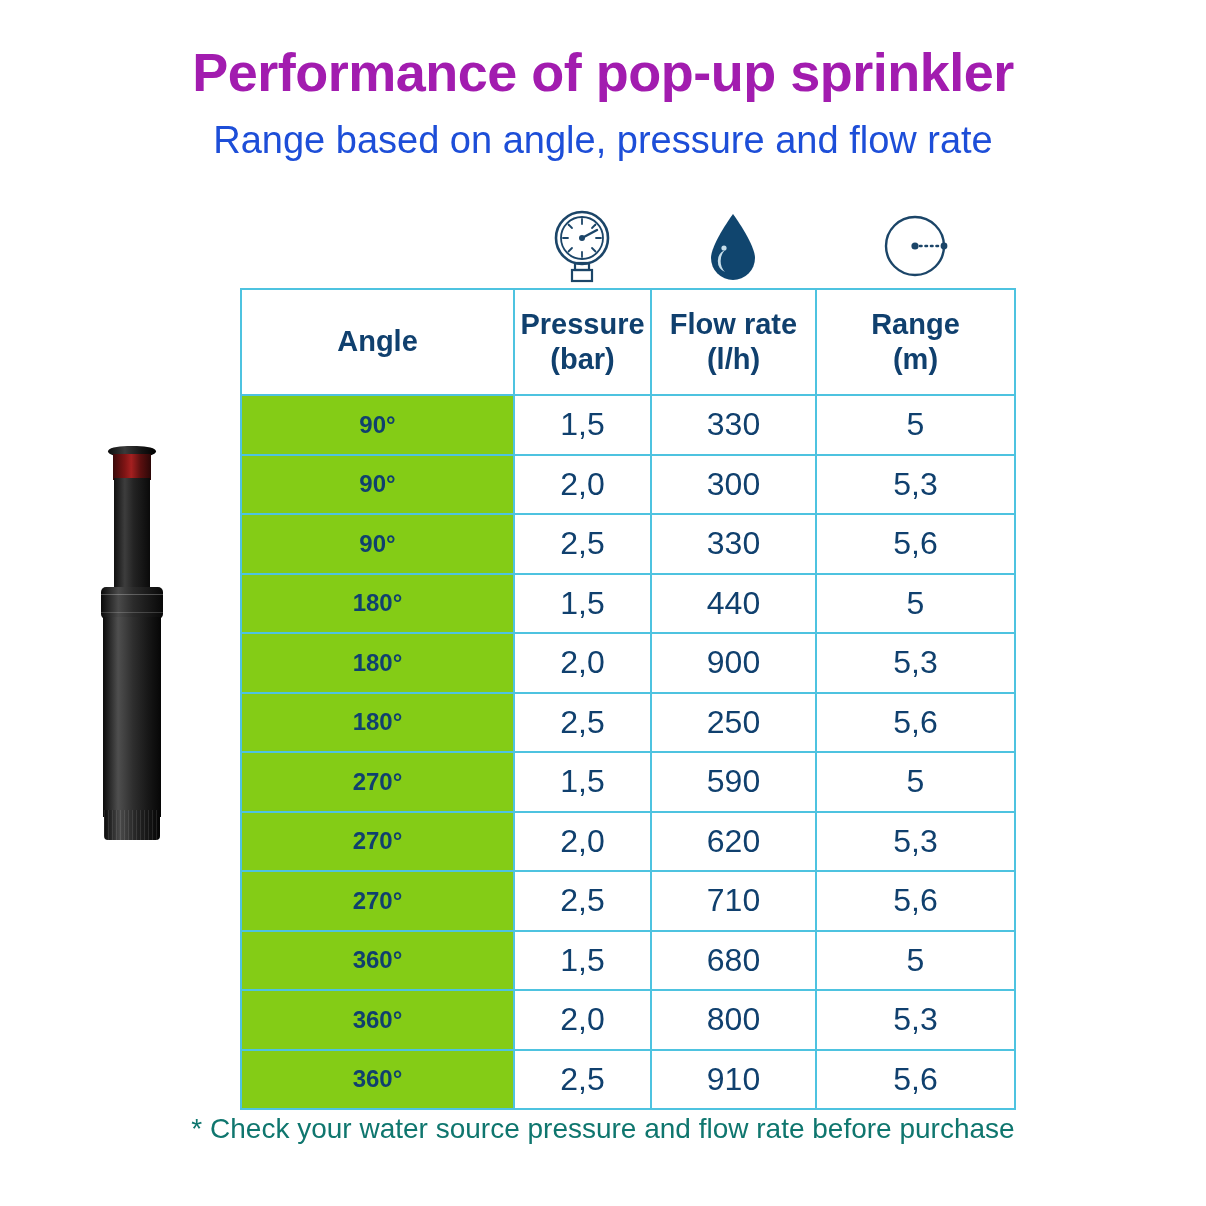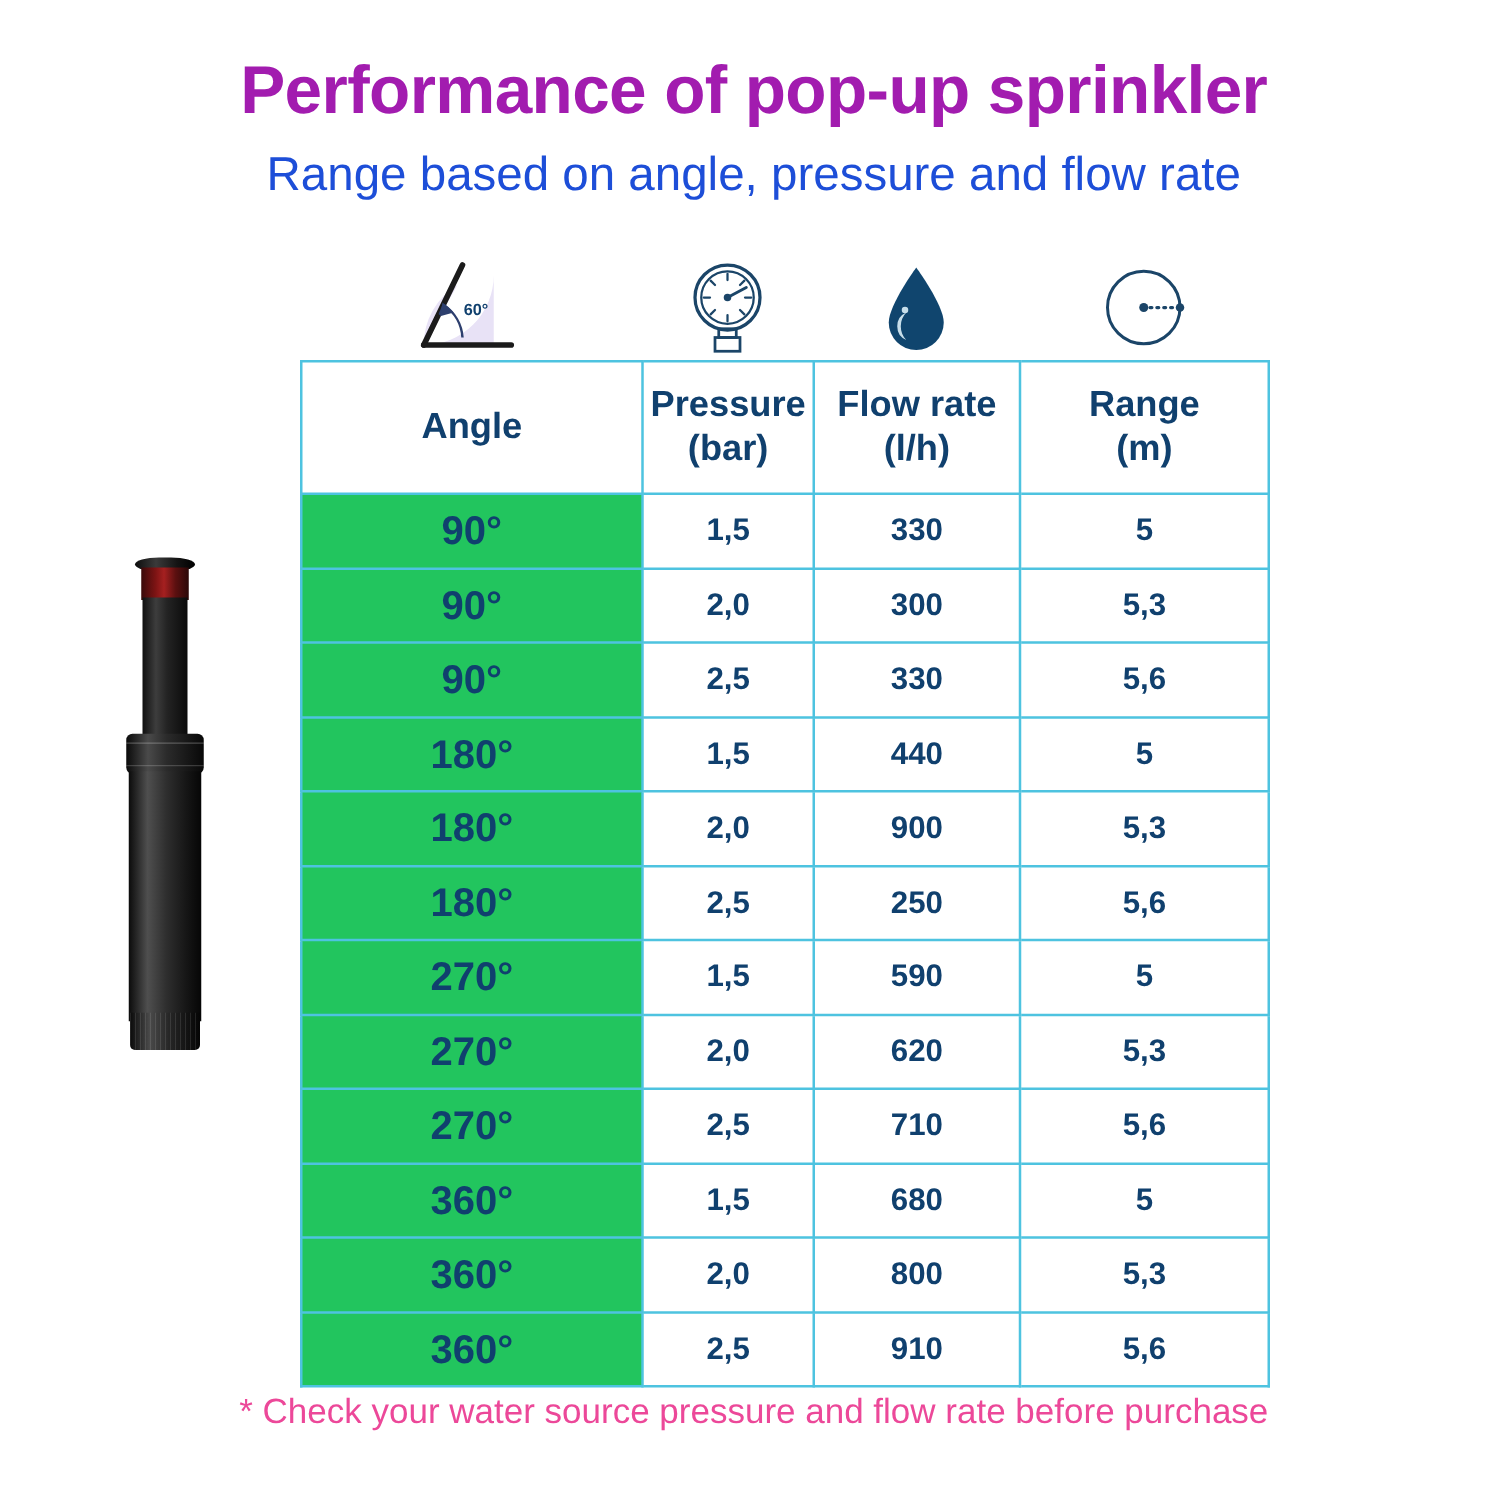--- a/index.html
+++ b/index.html
@@ -81,44 +81,44 @@
   .perf-table thead th {
     height: 104px;
     background: #ffffff;
     font-size: 29px;
     font-weight: bold;
     line-height: 1.22;
     vertical-align: middle;
   }
   .perf-table tbody td {
     height: 57.5px;
-    font-size: 25px;
-    font-weight: bold;
+    font-size: 32px;
+    font-weight: normal;
     background: #ffffff;
     vertical-align: middle;
   }
   .perf-table tbody td.col-angle {
-    background: #22c55e;
+    background: #84cc16;
     font-weight: bold;
-    font-size: 32px;
+    font-size: 24px;
   }
   col.c-angle    { width: 273px; }
   col.c-pressure { width: 137px; }
   col.c-flow     { width: 165px; }
   col.c-range    { width: 199px; }
 
   
   .footnote {
     position: absolute;
     left: 0;
     top: 1113px;
     width: 1206px;
     text-align: center;
     font-size: 28px;
-    color: #ec4899;
+    color: #0f766e;
   }
 
   
   .product {
     position: absolute;
     left: 68px;
     top: 432px;
     width: 170px;
     height: 430px;
   }
@@ -201,32 +201,20 @@
   }
 </style>
 </head>
 <body>
 
 <div class="title">Performance of pop-up sprinkler</div>
 <div class="subtitle">Range based on angle, pressure and flow rate</div>
 
 <div class="icon-row">
 
-  <div class="icon-cell ic-angle">
-    <svg width="104" height="80" viewBox="0 0 104 80">
-      <path d="M14 70 L14 70 A56 56 0 0 0 70 14 L70 70 Z" fill="#e8e2f6"></path>
-      <path d="M14 70 A56 56 0 0 1 41 22" fill="#e8e2f6"></path>
-      <path d="M14 70 L45 6" stroke="#1b1b1b" stroke-width="4.5" fill="none" stroke-linecap="round"></path>
-      <path d="M14 70 L84 70" stroke="#1b1b1b" stroke-width="4.5" fill="none" stroke-linecap="round"></path>
-      <path d="M45 64 A34 34 0 0 0 30 38" stroke="#2d3f6e" stroke-width="2" fill="none"></path>
-      <path d="M30 38 L35 43 M30 38 L27 45" stroke="#2d3f6e" stroke-width="2" fill="none" stroke-linecap="round"></path>
-      <polygon points="29,36 38,44 27,47" fill="#2d3f6e"></polygon>
-      <text class="ang-label" x="46" y="46" font-size="17" font-weight="bold" font-family="'Liberation Sans', sans-serif">60°</text>
-    </svg>
-  </div>
 
   <div class="icon-cell ic-pressure">
     <svg width="72" height="80" viewBox="0 0 72 80">
       <circle cx="36" cy="32" r="26" fill="none" stroke="#1b4568" stroke-width="2.6"></circle>
       <circle cx="36" cy="32" r="21" fill="none" stroke="#1b4568" stroke-width="1.8"></circle>
       <g stroke="#1b4568" stroke-width="1.8" stroke-linecap="round">
         <line x1="36" y1="13" x2="36" y2="18"></line>
         <line x1="36" y1="46" x2="36" y2="51"></line>
         <line x1="17" y1="32" x2="22" y2="32"></line>
         <line x1="50" y1="32" x2="55" y2="32"></line>

